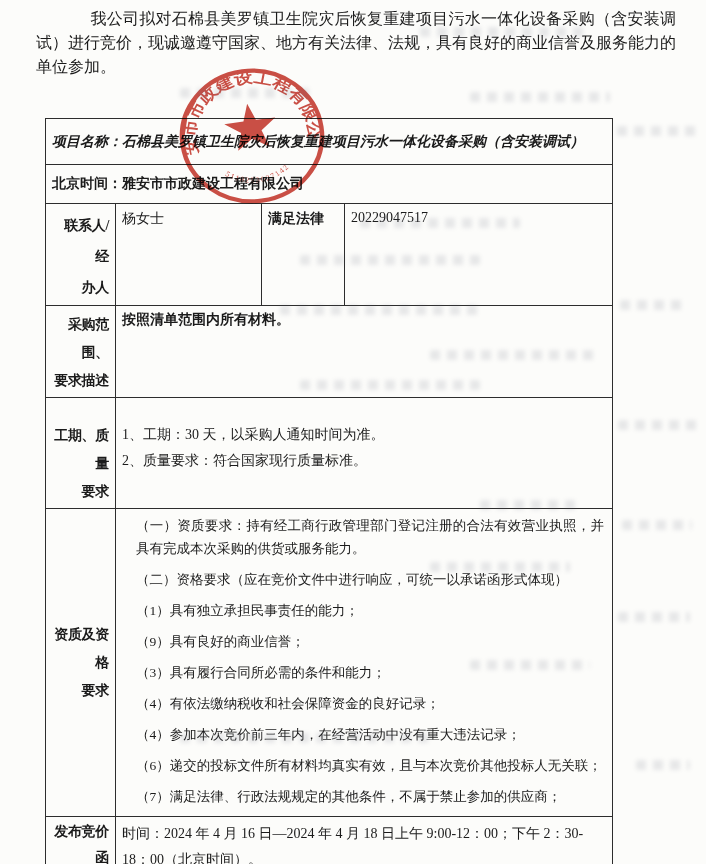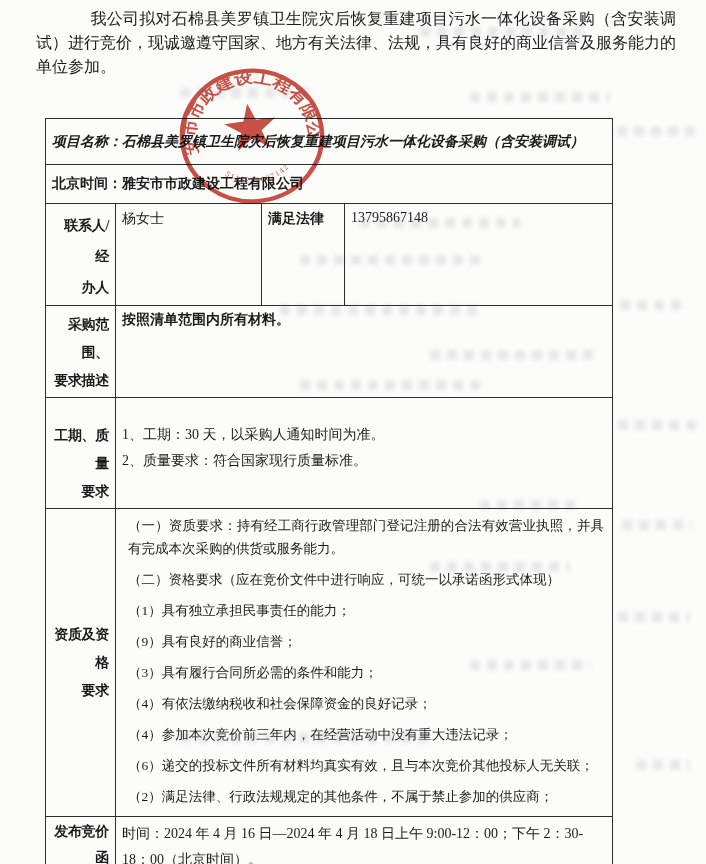--- a/index.html
+++ b/index.html
@@ -21,21 +21,21 @@
   td.lbl{font-weight:700;font-size:13.5px;letter-spacing:-0.3px;padding:4px 2px 4px 5px;text-align:right;}
   td.lbl .line{display:block;line-height:28px;}
   td.lbl .indent{padding-left:26px;}
   tr.r3 td{vertical-align:top;padding-top:6px;}
   tr.r3 td.lbl .line{line-height:31px;}
   td.bold{font-weight:700;}
   tr.r5 td{vertical-align:top;padding-top:5px;margin-top:40px;}
   tr.r6 td{vertical-align:top;padding-top:24px;}
   tr.r6 td.content .line{display:block;line-height:26px;}
   tr.r7 td.content{vertical-align:top;padding:5px 8px 0 8px;font-size:13.5px;}
-  tr.r7 td.content p{margin:0 0 8px 4px;line-height:23px;text-align:justify;}
+  tr.r7 td.content p{margin:0 0 8px 12px;line-height:23px;text-align:justify;}
   tr.r8 td.content{vertical-align:top;padding-top:4px;line-height:26px;}
   tr.r8 td.lbl{vertical-align:top;}
   tr.r8 td.lbl .line{line-height:26px;}
   
   .stamp{position:absolute;left:177px;top:66px;width:150px;height:140px;opacity:.88;mix-blend-mode:multiply;pointer-events:none;}
   
   .bt{position:absolute;height:10px;border-radius:2px;filter:blur(2px);opacity:.28;pointer-events:none;
       background:repeating-linear-gradient(90deg,rgba(98,104,122,.5) 0 10px,rgba(98,104,122,0) 10px 17px);}
 </style>
 </head>
@@ -67,21 +67,21 @@
       </td>
     </tr>
 
     <tr class="r3">
       <td class="lbl">
         <span class="line">联系人/经</span>
         <span class="line">办人</span>
       </td>
       <td>杨女士</td>
       <td class="bold">满足法律</td>
-      <td>13795867148</td>
+      <td>20229047517</td>
     </tr>
 
 
     <tr class="r5">
       <td class="lbl">
         <span class="line">采购范围、</span>
         <span class="line">要求描述</span>
       </td>
       <td colspan="3" class="content bold">按照清单范围内所有材料。</td>
     </tr>
@@ -104,21 +104,21 @@
       </td>
       <td colspan="3" class="content">
         <p>（一）资质要求：持有经工商行政管理部门登记注册的合法有效营业执照，并具有完成本次采购的供货或服务能力。</p>
         <p class="bold">（二）资格要求（应在竞价文件中进行响应，可统一以承诺函形式体现）</p>
         <p>（1）具有独立承担民事责任的能力；</p>
         <p>（9）具有良好的商业信誉；</p>
         <p>（3）具有履行合同所必需的条件和能力；</p>
         <p>（4）有依法缴纳税收和社会保障资金的良好记录；</p>
         <p>（4）参加本次竞价前三年内，在经营活动中没有重大违法记录；</p>
         <p>（6）递交的投标文件所有材料均真实有效，且与本次竞价其他投标人无关联；</p>
-        <p>（2）满足法律、行政法规规定的其他条件，不属于禁止参加的供应商；</p>
+        <p>（7）满足法律、行政法规规定的其他条件，不属于禁止参加的供应商；</p>
       </td>
     </tr>
 
     <tr class="r8">
       <td class="lbl">
         <span class="line">发布竞价函</span>
 
       </td>
       <td colspan="3" class="content">时间：2024 年 4 月 16 日—2024 年 4 月 18 日上午 9:00-12：00；下午 2：30-18：00（北京时间）。</td>
     </tr>

